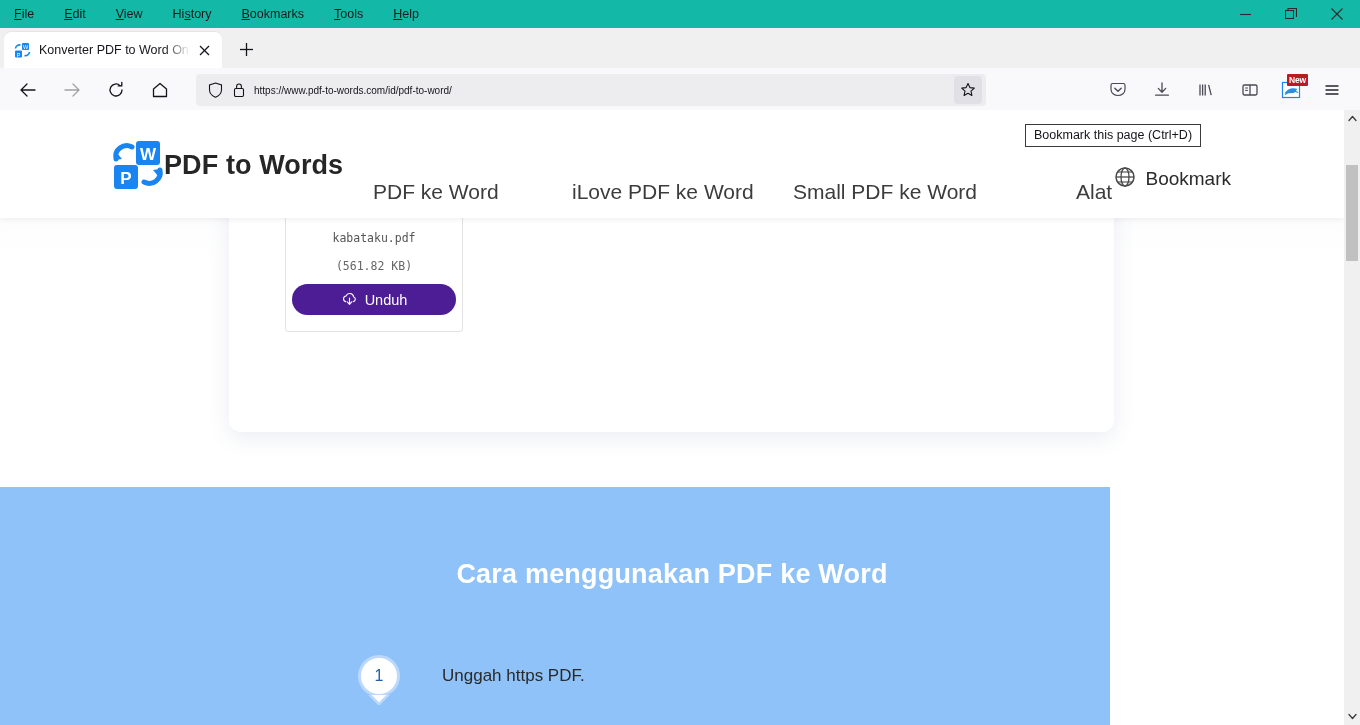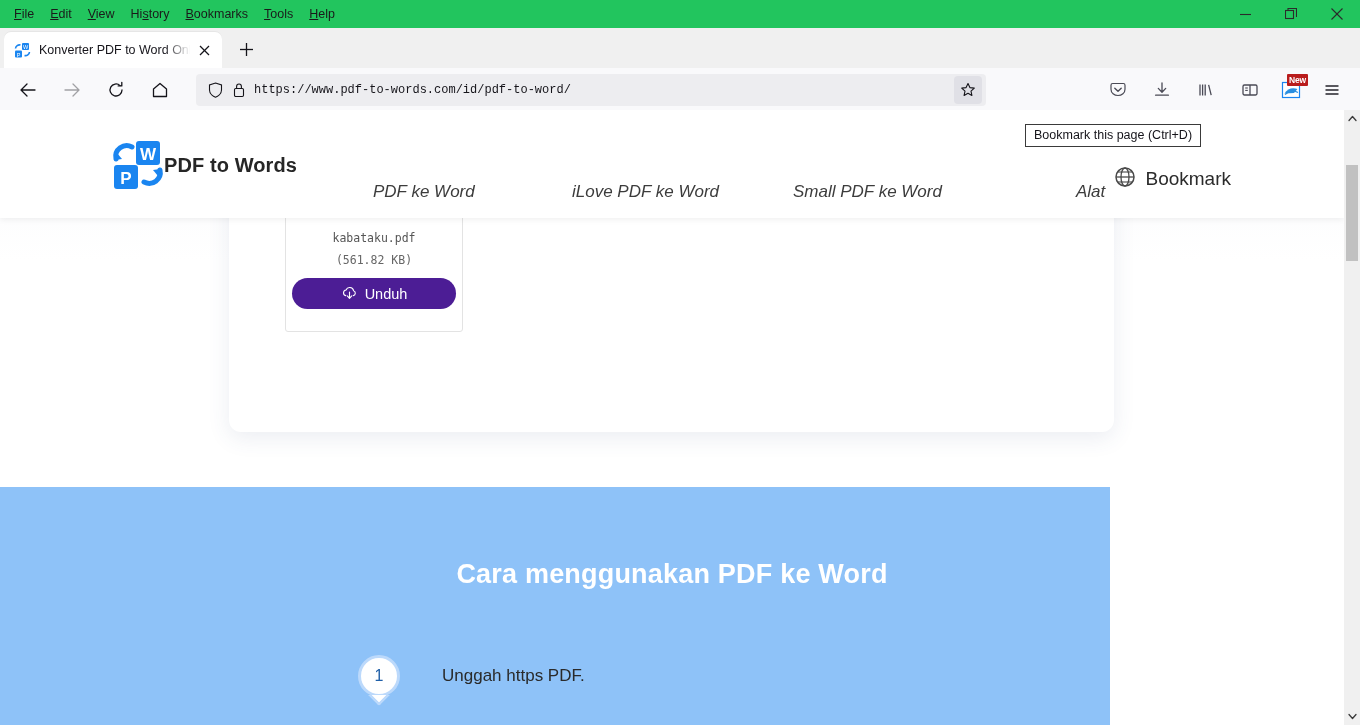--- a/index.html
+++ b/index.html
@@ -9,22 +9,22 @@
     overflow: hidden;
     background: #ffffff;
   }
   body { position: relative; }
 
   
   .chrome { background: #f0f0f0; width: 1360px; }
 
   .menubar {
     height: 28px; display: flex; align-items: center;
-    padding-left: 7px; gap: 2px;
-    background: #22c55e;
+    padding-left: 7px; gap: 16px;
+    background: #14b8a6;
     position: relative;
   }
   .menu-item {
     font-size: 12.5px; color: #1a1a1a;
     padding: 3px 7px; white-space: nowrap;
     line-height: 14px;
   }
   .menu-item .acc { text-decoration: underline; }
 
   .wincontrols {
@@ -85,21 +85,21 @@
   .navbtn.dim svg { opacity: .38; }
   .urlbar {
     flex: 1 1 auto; height: 32px; margin: 0 12px 0 14px;
     background: #ededf0; border-radius: 4px;
     display: flex; align-items: center;
     padding: 0 4px 0 10px;
     max-width: 790px;
   }
   .urlbar .ico { width: 18px; height: 18px; margin-right: 6px; flex: 0 0 18px;
                  display:flex; align-items:center; justify-content:center; }
-  .url-text { flex: 1 1 auto; font-size: 12px; color: #15141a; white-space: nowrap; font-family: Liberation Mono, monospace; }
+  .url-text { flex: 1 1 auto; font-size: 10px; color: #15141a; white-space: nowrap; }
   .star-btn {
     width: 28px; height: 28px; border-radius: 4px; background: #e0e0e6;
     display: flex; align-items: center; justify-content: center; flex: 0 0 28px;
   }
   .toolbar-right { display: flex; align-items: center; margin-left: auto; }
   .ext-icon { position: relative; width: 30px; height: 30px; margin: 0 4px;
               display: flex; align-items: center; justify-content: center; }
   .ext-badge {
     position: absolute; top: -1px; right: -2px;
     background: #b91c1c; color: #fff;
@@ -142,21 +142,21 @@
     transform: translateX(-50%);
     width: 20px; height: 7px; background: #ffffff;
     border-radius: 0 0 8px 8px;
   }
   .file-name {
     font-family: "DejaVu Sans Mono", monospace;
     font-size: 11.5px; color: #555; margin-top: 28px;
   }
   .file-size {
     font-family: "DejaVu Sans Mono", monospace;
-    font-size: 11.5px; color: #666; margin-top: 8px;
+    font-size: 11.5px; color: #666; margin-top: 14px;
   }
   .dl-btn {
     width: 164px; height: 31px; margin-top: 11px;
     background: #4c1d95; border-radius: 16px; color: #ffffff;
     display: flex; align-items: center; justify-content: center; gap: 7px;
     font-size: 14.5px;
   }
   .dl-btn svg { display: block; }
 
   
@@ -164,36 +164,35 @@
     position: absolute; left: 0; top: 0; width: 1344px; height: 108px;
     background: #ffffff; z-index: 5;
     box-shadow: 0 2px 6px rgba(0,0,0,0.06);
   }
   .brand {
     position: absolute; left: 110px; top: 29px;
     display: flex; align-items: center;
   }
   .brand-mark { width: 56px; height: 52px; position: relative; }
   .brand-name {
-    font-size: 20px; font-weight: bold; color: #262626;
+    font-size: 27px; font-weight: bold; color: #262626;
     margin-left: -2px; letter-spacing: .1px;
   }
   .lang {
     position: absolute; right: 113px; top: 56px;
     display: flex; align-items: center; gap: 9px;
   }
   .lang-text { font-size: 19px; color: #2b2b2b; }
   .nav-links {
     position: absolute; left: 0; top: 82px; width: 1344px;
     display: flex; align-items: center;
   }
   .nav-link {
-    font-size: 17px; color: #3c3c3c; position: absolute;
+    font-size: 21px; color: #3c3c3c; position: absolute;
     white-space: nowrap;
-    font-style: italic;
   }
 
   
   .howto {
     position: absolute; left: 0; top: 377px; width: 1110px; height: 238px;
     background: #8ec2f8;
   }
   .howto h2 {
     position: absolute; top: 72px; width: 1344px; text-align: center;
     font-size: 27px; font-weight: bold; color: #ffffff; letter-spacing: .2px;

